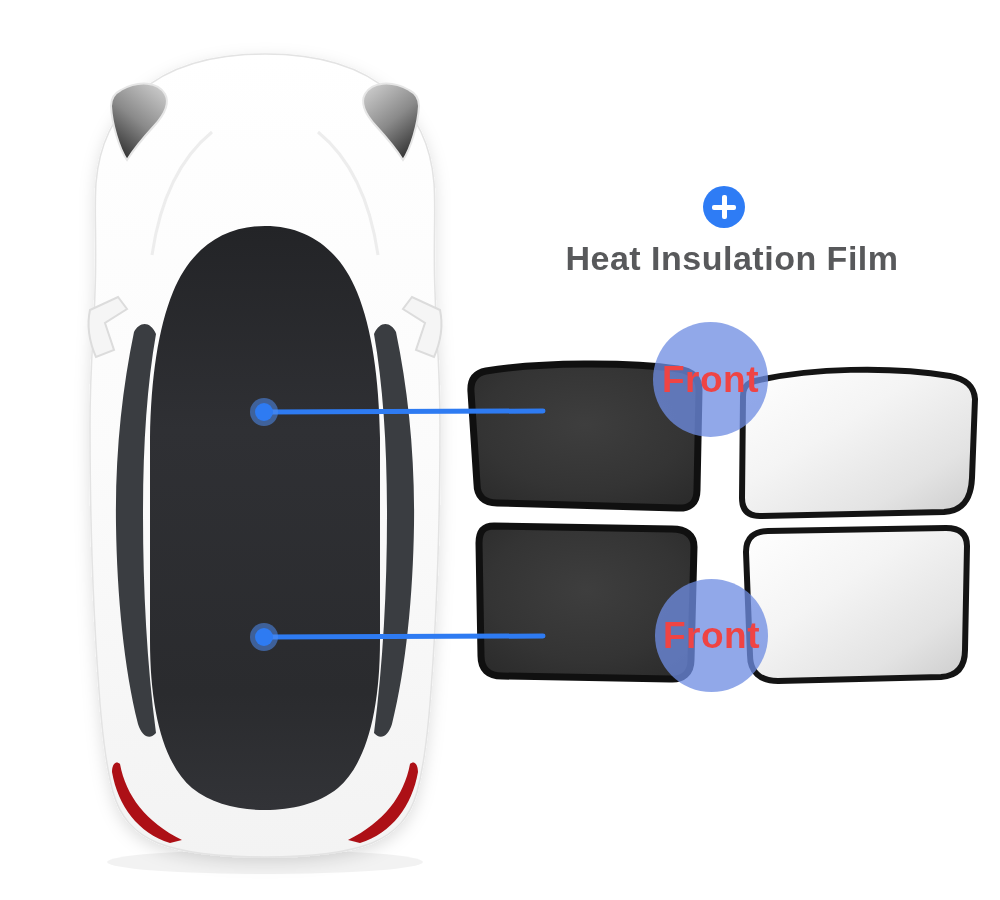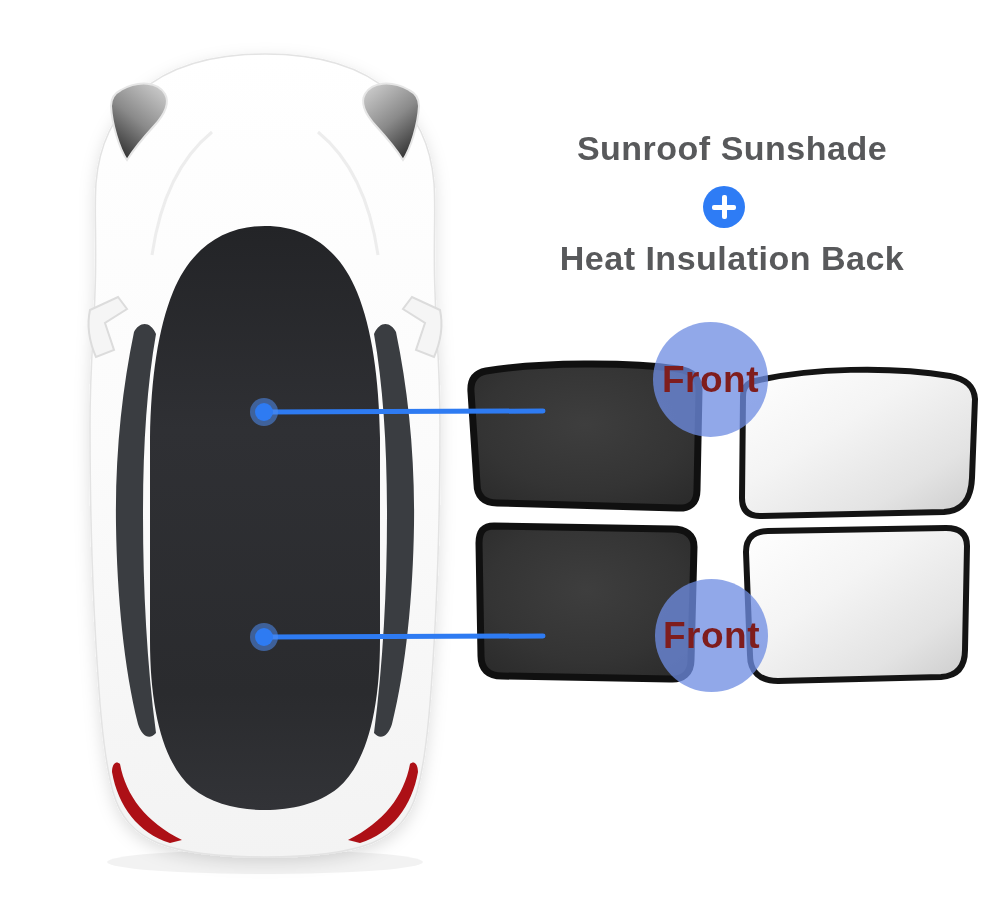--- a/index.html
+++ b/index.html
@@ -31,21 +31,21 @@
     content:"";position:absolute;background:#ffffff;border-radius:2px;
   }
   .plus-badge::before{left:9px;top:18.5px;width:24px;height:5px;}
   .plus-badge::after{left:18.5px;top:9px;width:5px;height:24px;}
 
   
   .tag-circle{
     position:absolute;border-radius:50%;
     background:rgba(110,140,226,0.76);
     display:flex;align-items:center;justify-content:center;
-    color:#7f1d1d;font-weight:700;font-size:37px;letter-spacing:.5px;
+    color:#ef4444;font-weight:700;font-size:37px;letter-spacing:.5px;
   }
   .tag-front{left:653px;top:322px;width:115px;height:115px;}
   .tag-back{left:655px;top:579px;width:113px;height:113px;}
 </style>
 </head>
 <body>
 
 <svg class="canvas" viewBox="0 0 1000 900">
   <defs>
     <linearGradient id="gRoof" x1="0" y1="0" x2="0" y2="1">
@@ -131,23 +131,22 @@
     <circle cx="264" cy="412" r="9" fill="#2e7bf2"></circle>
   </g>
   <g>
     <line x1="266" y1="637" x2="543" y2="636" stroke="#2e7bf2" stroke-width="5" stroke-linecap="round"></line>
     <circle cx="264" cy="637" r="14" fill="rgba(78,140,240,0.55)"></circle>
     <circle cx="264" cy="637" r="9" fill="#2e7bf2"></circle>
   </g>
 </svg>
 
 <div class="heading">
-  <div class="line line1">Sunroof Sunshade</div>
   <div class="plus-badge"></div>
-  <div class="line line2">Heat Insulation Back</div>
+  <div class="line line2">Heat Insulation Film</div>
 </div>
 
 <div class="tag-circle tag-front">
   <span>Front</span>
 </div>
 <div class="tag-circle tag-back">
   <span>Front</span>
 </div>
 
 </body></html>

